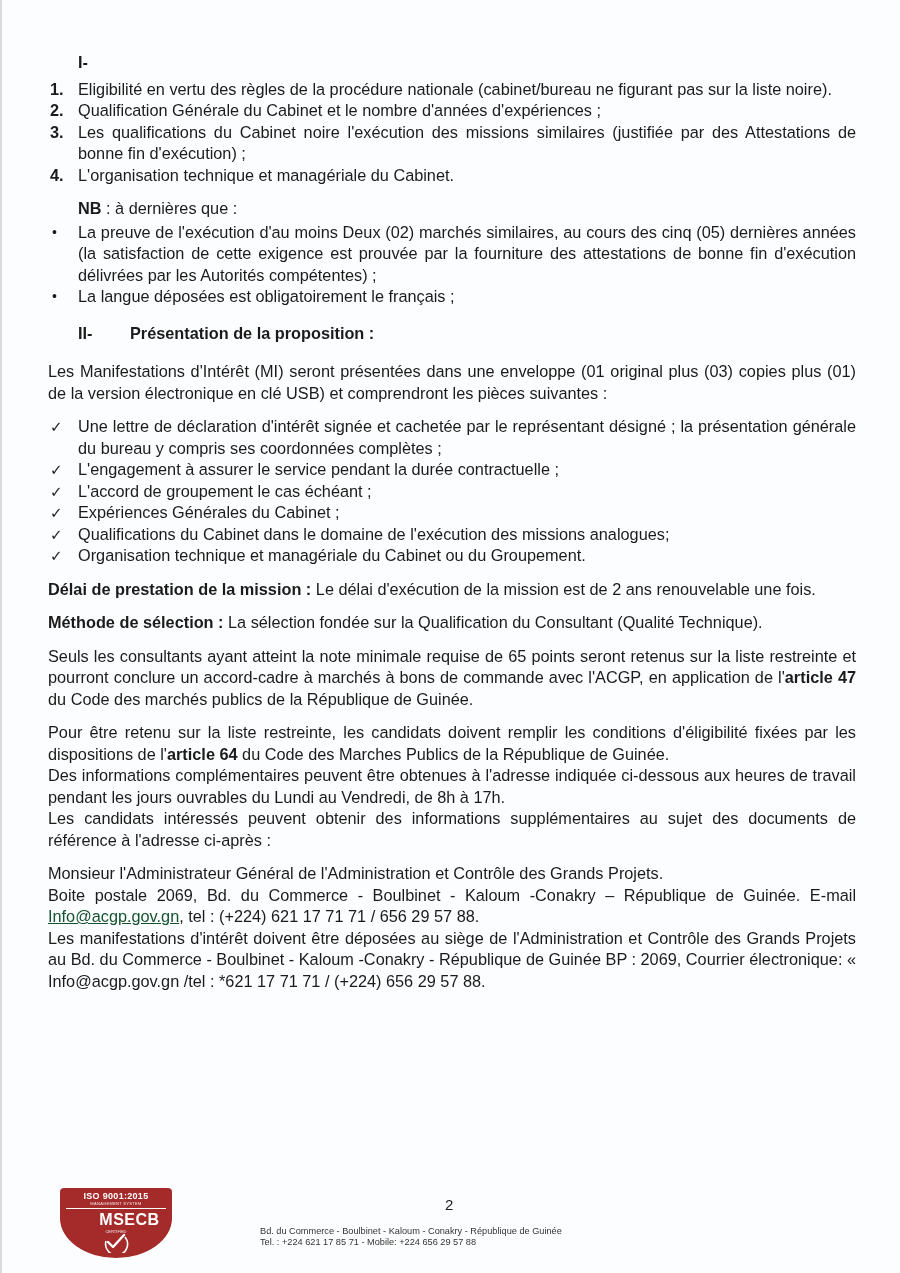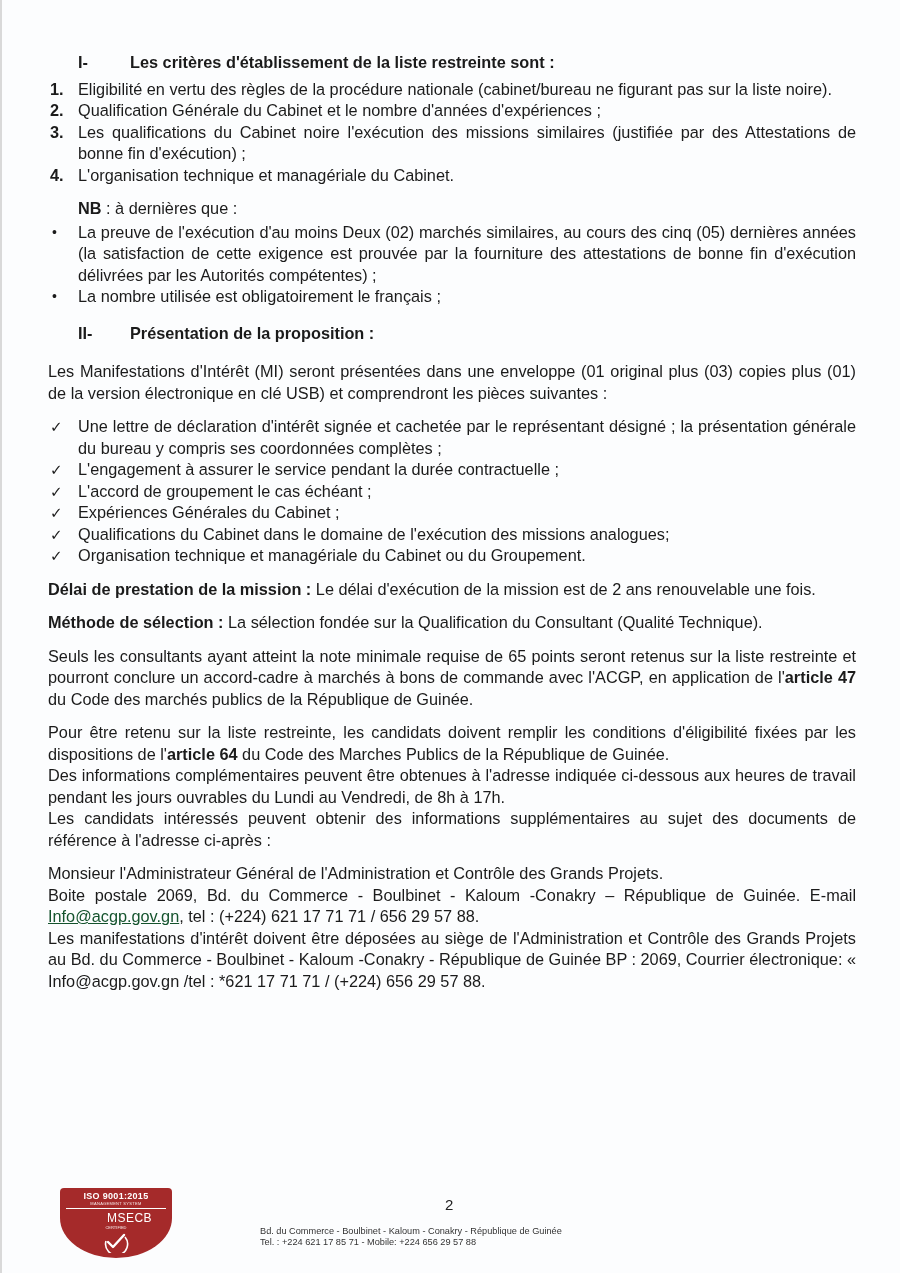--- a/index.html
+++ b/index.html
@@ -38,55 +38,54 @@
 
   .footer { position: absolute; left: 0; top: 1180px; width: 724px; height: 93px; }
   .badge {
     position: absolute; left: 60px; top: 8px; width: 112px; height: 70px;
     background: #a52a2a; border-radius: 4px 4px 56px 56px / 4px 4px 40px 40px;
     color: #fff; text-align: center; overflow: hidden;
   }
   .badge .iso { font-size: 9px; font-weight: bold; margin-top: 3px; letter-spacing: 0.3px; }
   .badge .mgmt { font-size: 4px; letter-spacing: 0.3px; opacity: 0.9; }
   .badge .sep { height: 1px; background: #fff; margin: 2px 6px; }
-  .badge .msecb { font-size: 12px; font-weight: normal; letter-spacing: 0.5px; padding-left: 27px; }
+  .badge .msecb { font-size: 16px; font-weight: bold; letter-spacing: 0.5px; padding-left: 27px; }
   .badge .certified { font-size: 4px; opacity: 0.9; }
   .badge .check { position: absolute; left: 40px; top: 43px; width: 30px; height: 22px; }
   .page-number {
     position: absolute; left: 445px; top: 16px; font-size: 15px; color: #222;
   }
   .footer-address {
     position: absolute; left: 260px; top: 46px; width: 440px; text-align: left;
     font-size: 9.2px; line-height: 11px; color: #333;
   }
 </style>
 </head>
 <body>
 
 <div class="page-edge"></div>
 
 <div class="content">
 
   <div class="section-heading">
     <span class="num">I-</span>
-    <span>Les critères d'établissement de la liste restreinte sont :</span>
   </div>
 
   <ol class="numbered-list">
     <li><span class="marker">1.</span><span>Eligibilité en vertu des règles de la procédure nationale (cabinet/bureau ne figurant pas sur la liste noire).</span></li>
     <li><span class="marker">2.</span><span>Qualification Générale du Cabinet et le nombre d'années d'expériences ;</span></li>
     <li><span class="marker">3.</span><span>Les qualifications du Cabinet noire l'exécution des missions similaires (justifiée par des Attestations de bonne fin d'exécution) ;</span></li>
     <li><span class="marker">4.</span><span>L'organisation technique et managériale du Cabinet.</span></li>
   </ol>
 
   <div class="nb"><b>NB</b><span> : à dernières que :</span></div>
 
   <ul class="bullet-list">
     <li><span class="marker">•</span><span>La preuve de l'exécution d'au moins Deux (02) marchés similaires, au cours des cinq (05) dernières années (la satisfaction de cette exigence est prouvée par la fourniture des attestations de bonne fin d'exécution délivrées par les Autorités compétentes) ;</span></li>
-    <li><span class="marker">•</span><span>La nombre utilisée est obligatoirement le français ;</span></li>
+    <li><span class="marker">•</span><span>La langue déposées est obligatoirement le français ;</span></li>
   </ul>
 
   <div class="gap-md"></div>
 
   <div class="section-heading">
     <span class="num">II-</span>
     <span>Présentation de la proposition :</span>
   </div>
 
   <div class="gap-sm"></div>

